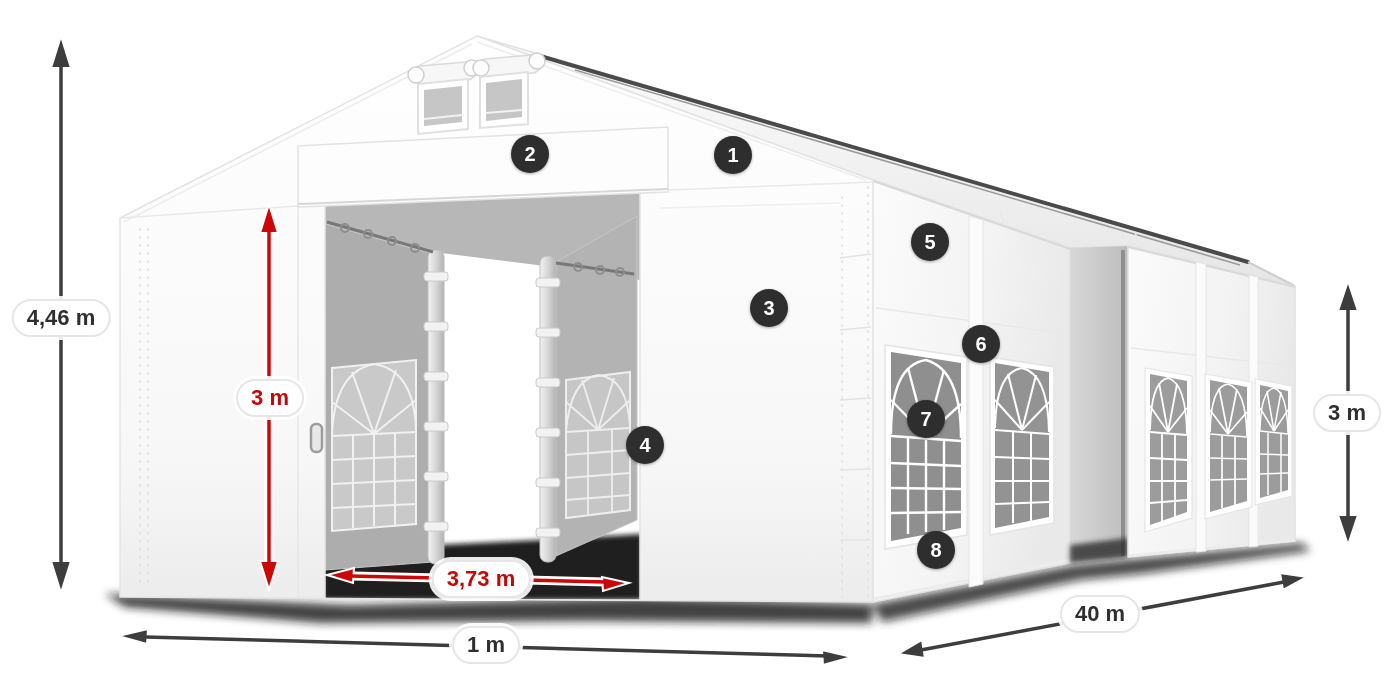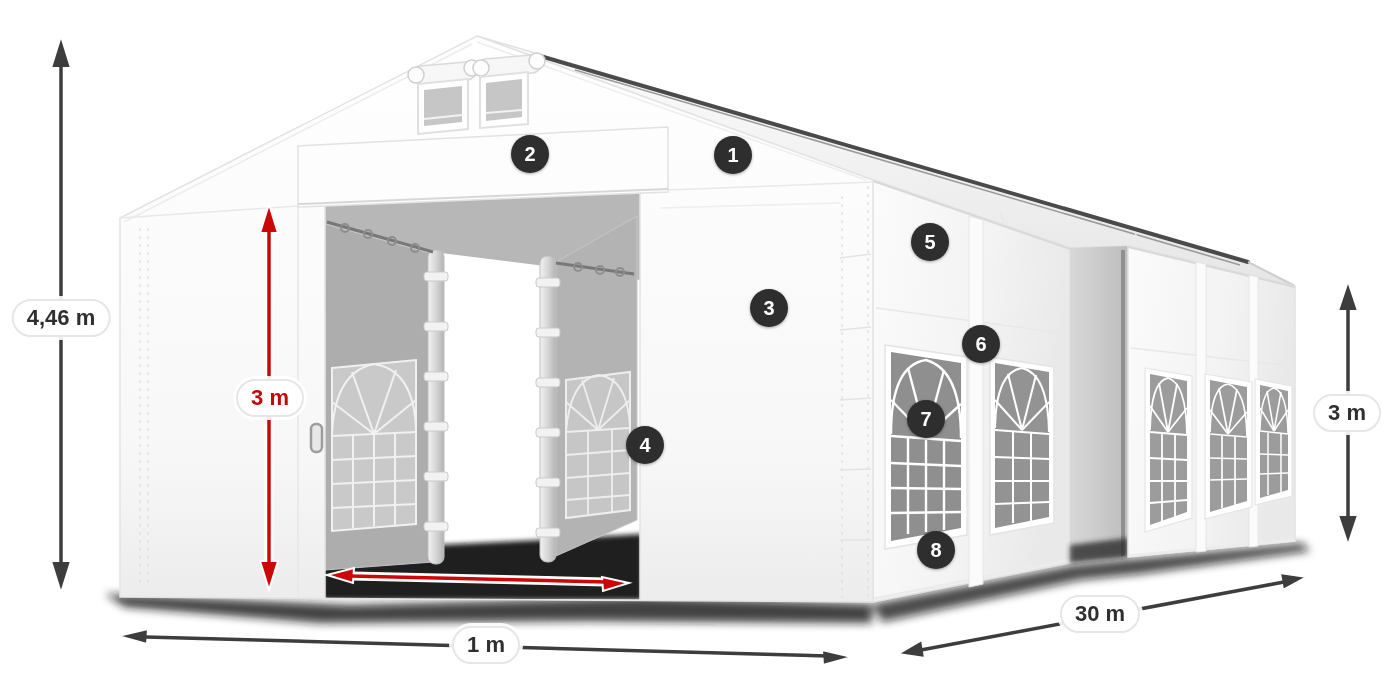--- a/index.html
+++ b/index.html
@@ -355,17 +355,18 @@
   <div class="badge" style="left:511px;top:135px">2</div>
   <div class="badge" style="left:750px;top:289px">3</div>
   <div class="badge" style="left:626px;top:426px">4</div>
   <div class="badge" style="left:911px;top:223px">5</div>
   <div class="badge" style="left:962px;top:325px">6</div>
   <div class="badge" style="left:907px;top:400px">7</div>
   <div class="badge" style="left:917px;top:531px">8</div>
 
   <div class="pill" style="left:61px;top:318px">4,46 m</div>
   <div class="pill red" style="left:270px;top:398px">3 m</div>
+  <div class="pill red" style="left:481px;top:579px">3,73 m</div>
   <div class="pill" style="left:486px;top:645px">1 m</div>
-  <div class="pill" style="left:1100px;top:614px">30 m</div>
+  <div class="pill" style="left:1100px;top:614px">40 m</div>
   <div class="pill" style="left:1347px;top:413px">3 m</div>
 
 </div>
 
 </body></html>

